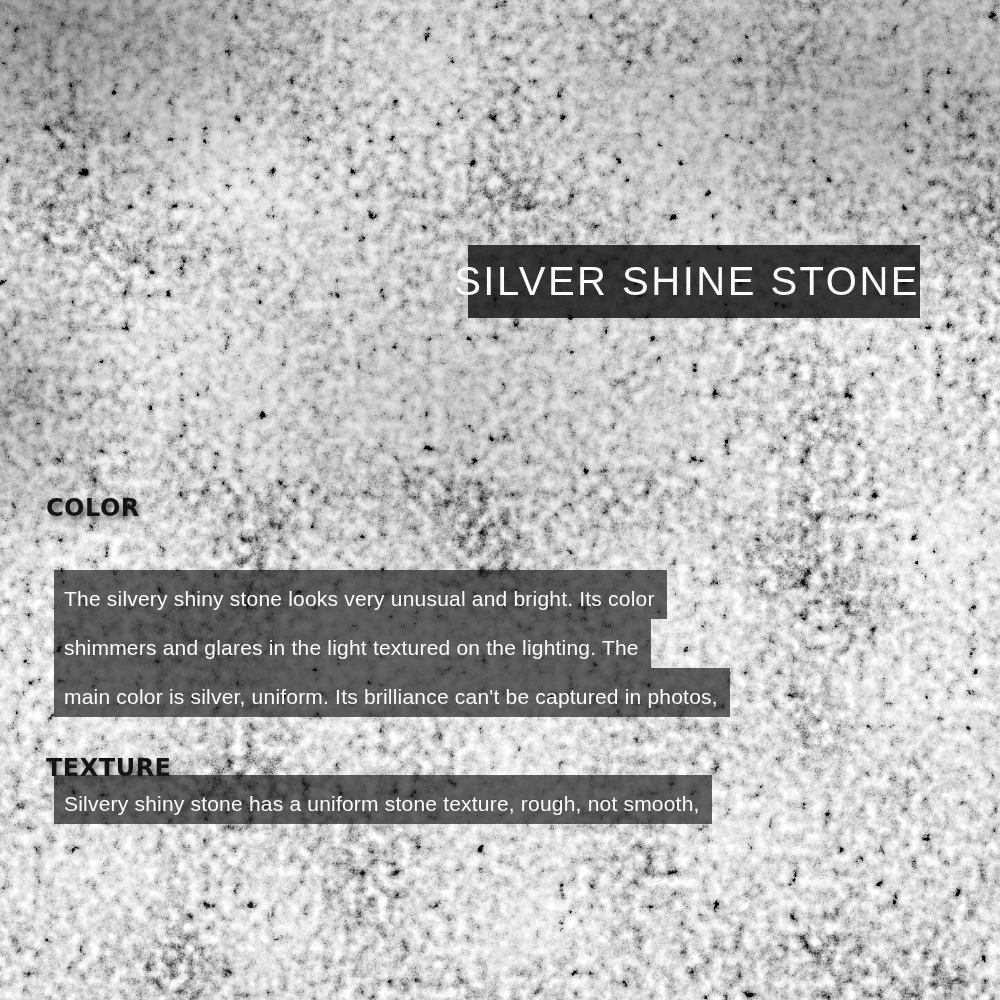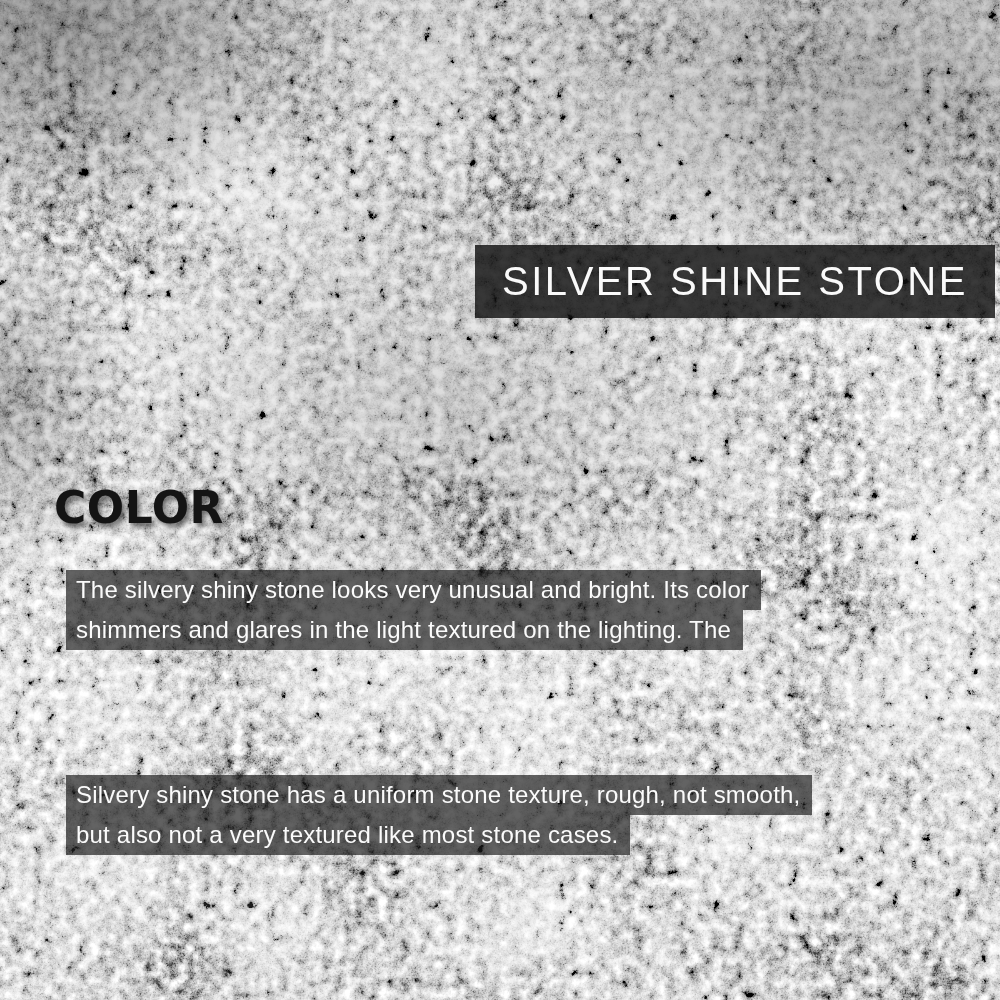--- a/index.html
+++ b/index.html
@@ -34,67 +34,65 @@
       radial-gradient(ellipse 520px 340px at 44% 40%, rgba(0,0,0,0.14), rgba(0,0,0,0) 75%),
       radial-gradient(ellipse 180px 260px at 1% 40%, rgba(0,0,0,0.22), rgba(0,0,0,0) 70%),
       radial-gradient(ellipse 620px 420px at 18% 92%, rgba(255,255,255,0.12), rgba(255,255,255,0) 70%),
       linear-gradient(180deg, rgba(0,0,0,0.10) 0%, rgba(0,0,0,0) 30%);
   }
   .banner {
     position: absolute;
     z-index: 2;
     top: 245px;
     left: 468px;
-    width: 520px;
+    width: 452px;
     height: 73px;
     background: rgba(16,16,16,0.82);
     display: flex;
     align-items: center;
-    justify-content: center;
-    margin-left: 7px;
+    justify-content: flex-end;
   }
   .banner-text {
     color: #fafafa;
     font-size: 40px;
     font-weight: 400;
     letter-spacing: 2.5px;
     white-space: nowrap;
   }
   .heading {
     position: absolute;
     z-index: 2;
-    left: 54px;
+    left: 46px;
     margin: 0;
     font-family: "DejaVu Sans", "Liberation Sans", sans-serif;
-    font-size: 44px;
+    font-size: 24px;
     line-height: 38px;
     font-weight: bold;
     letter-spacing: 0.5px;
     color: #141414;
     text-shadow: 3px 4px 5px rgba(35,35,35,0.60);
   }
   .heading.color-heading { top: 489px; }
   .heading.texture-heading { top: 749px; }
   .para {
     position: absolute;
     z-index: 2;
     left: 54px;
   }
   .para .line {
     display: block;
     width: fit-content;
     height: 40px;
     line-height: 40px;
-    padding: 0 12px 0 10px;
+    padding: 9px 12px 0 10px;
     background: rgba(25,25,25,0.68);
     color: #fbfbfb;
-    font-size: 24px;
+    font-size: 21px;
     letter-spacing: 0.2px;
     white-space: nowrap;
-    margin-left: 12px;
   }
   .para.color-para { top: 570px; }
   .para.texture-para { top: 775px; }
 </style>
 </head>
 <body>
 
 <div class="stage">
 
   <svg class="texture-svg" width="1000" height="1000" viewBox="0 0 1000 1000" aria-hidden="true">
@@ -139,20 +137,21 @@
   <div class="shading"></div>
 
   <div class="banner">
     <span class="banner-text">SILVER SHINE STONE</span>
   </div>
 
   <h2 class="heading color-heading">COLOR</h2>
   <div class="para color-para">
     <span class="line">The silvery shiny stone looks very unusual and bright. Its color</span>
     <span class="line">shimmers and glares in the light textured on the lighting. The</span>
+    <span class="line">main color is silver, uniform. Its brilliance can't be captured in photos,</span>
   </div>
 
+  <h2 class="heading texture-heading">TEXTURE</h2>
   <div class="para texture-para">
     <span class="line">Silvery shiny stone has a uniform stone texture, rough, not smooth,</span>
-    <span class="line">but also not a very textured like most stone cases.</span>
   </div>
 
 </div>
 
 </body></html>

